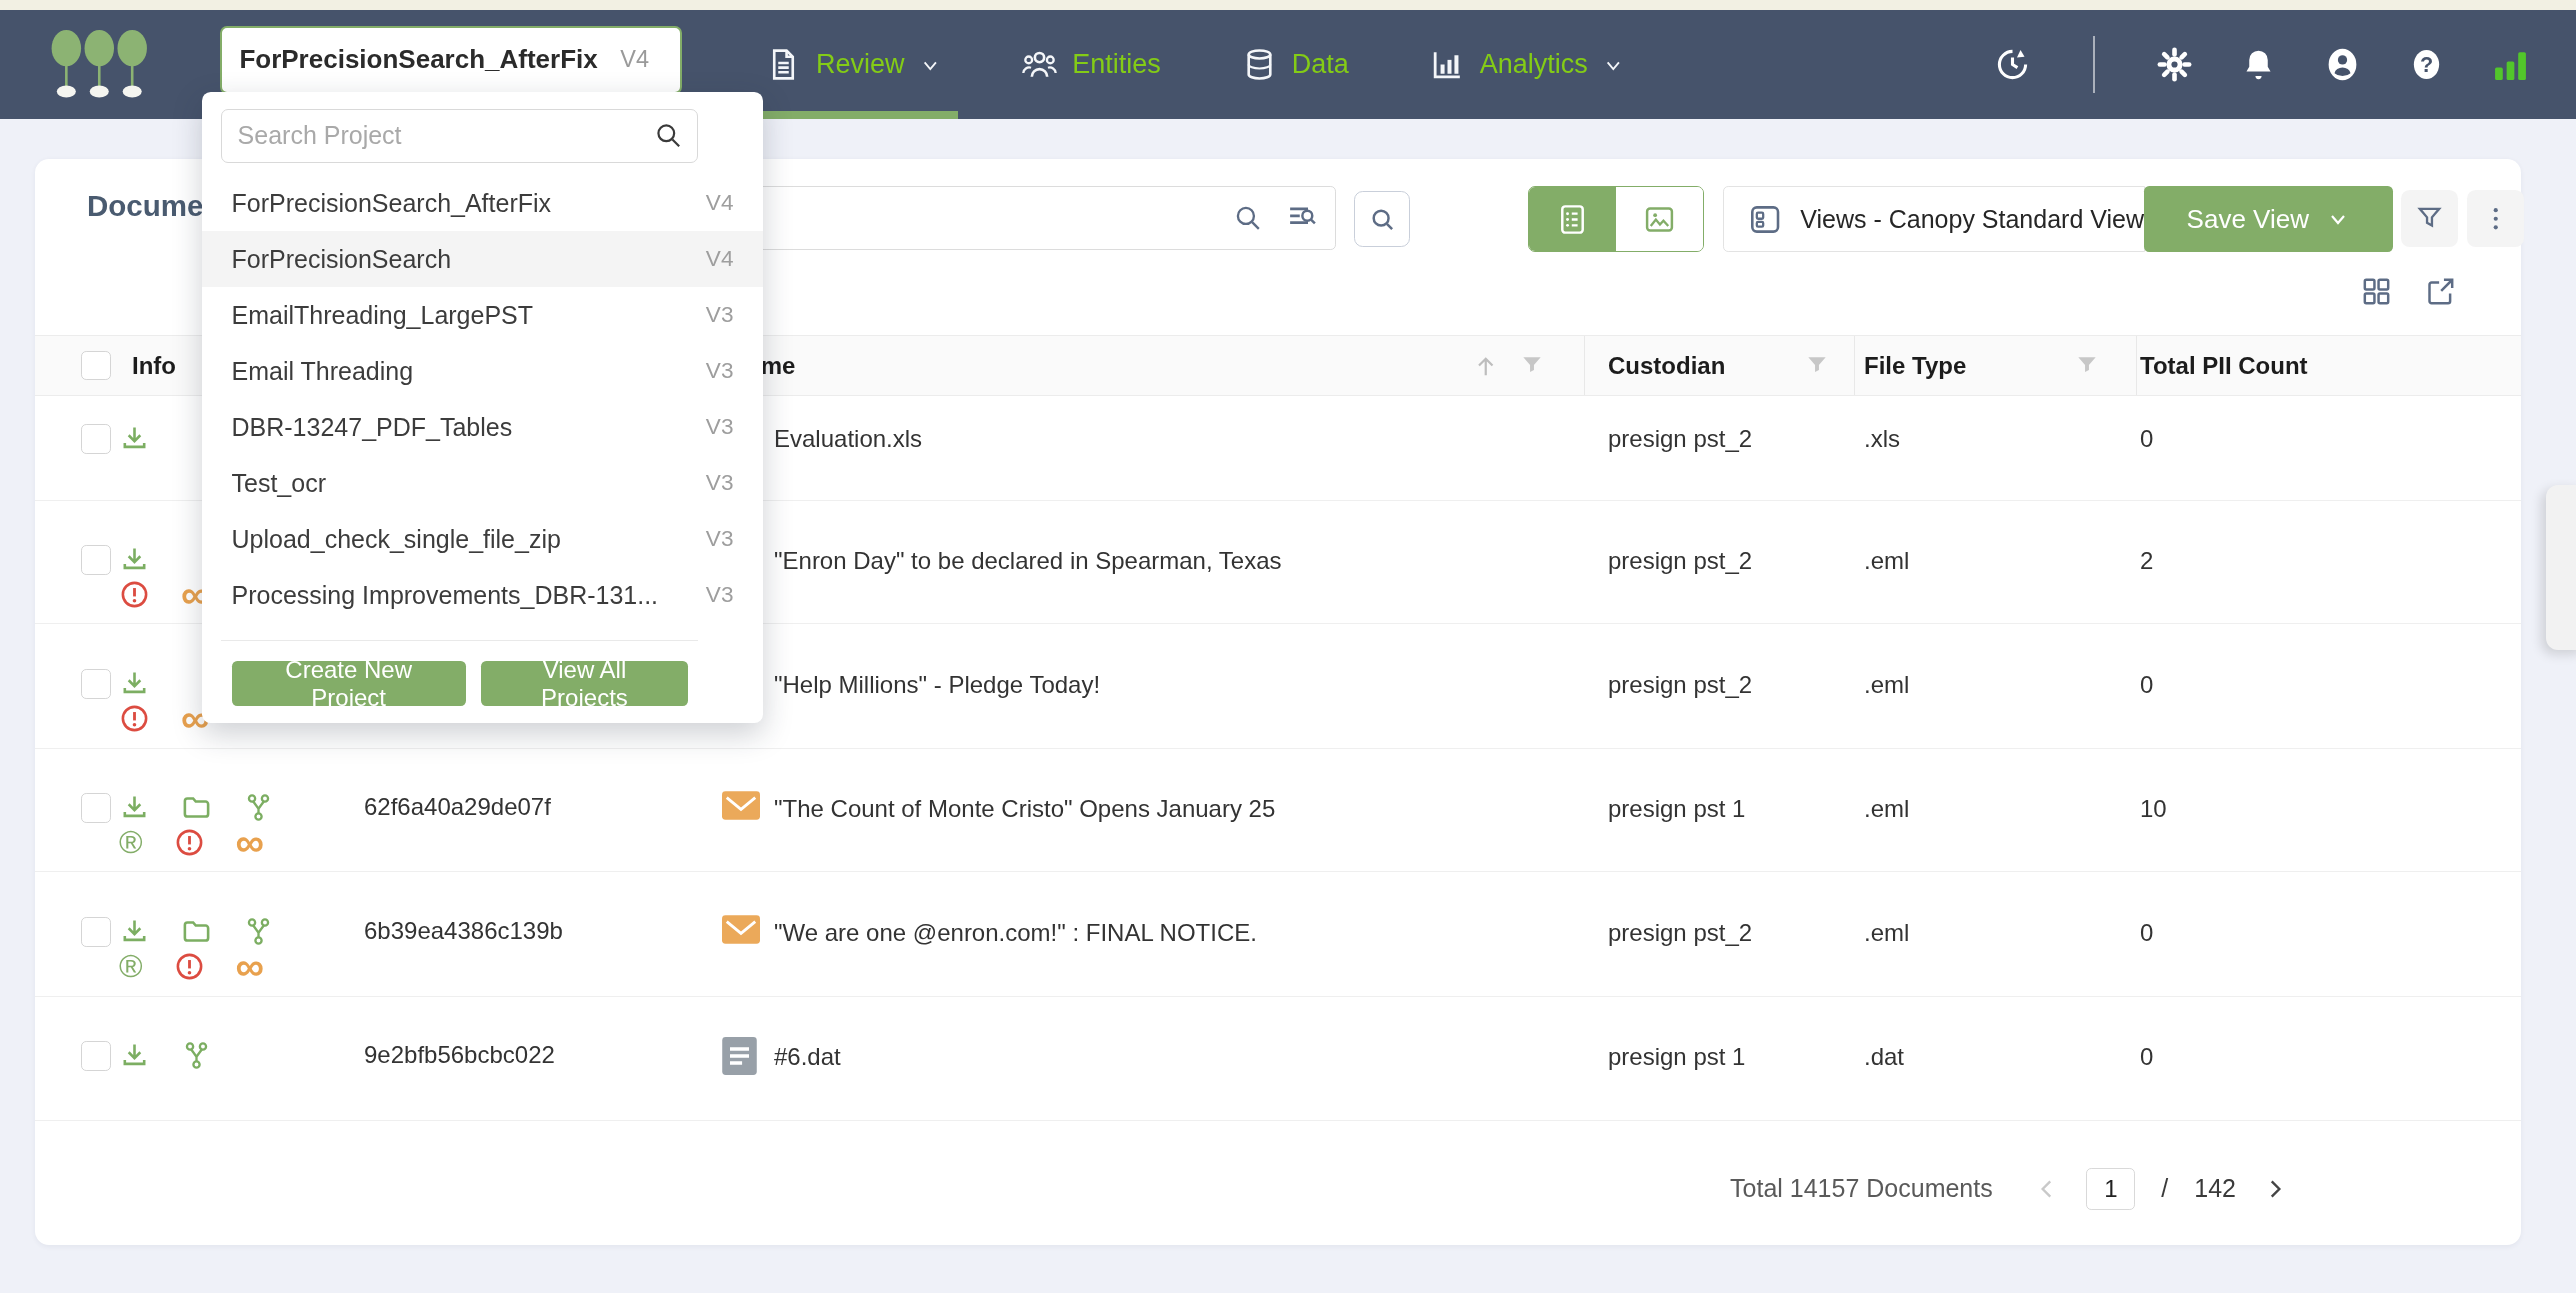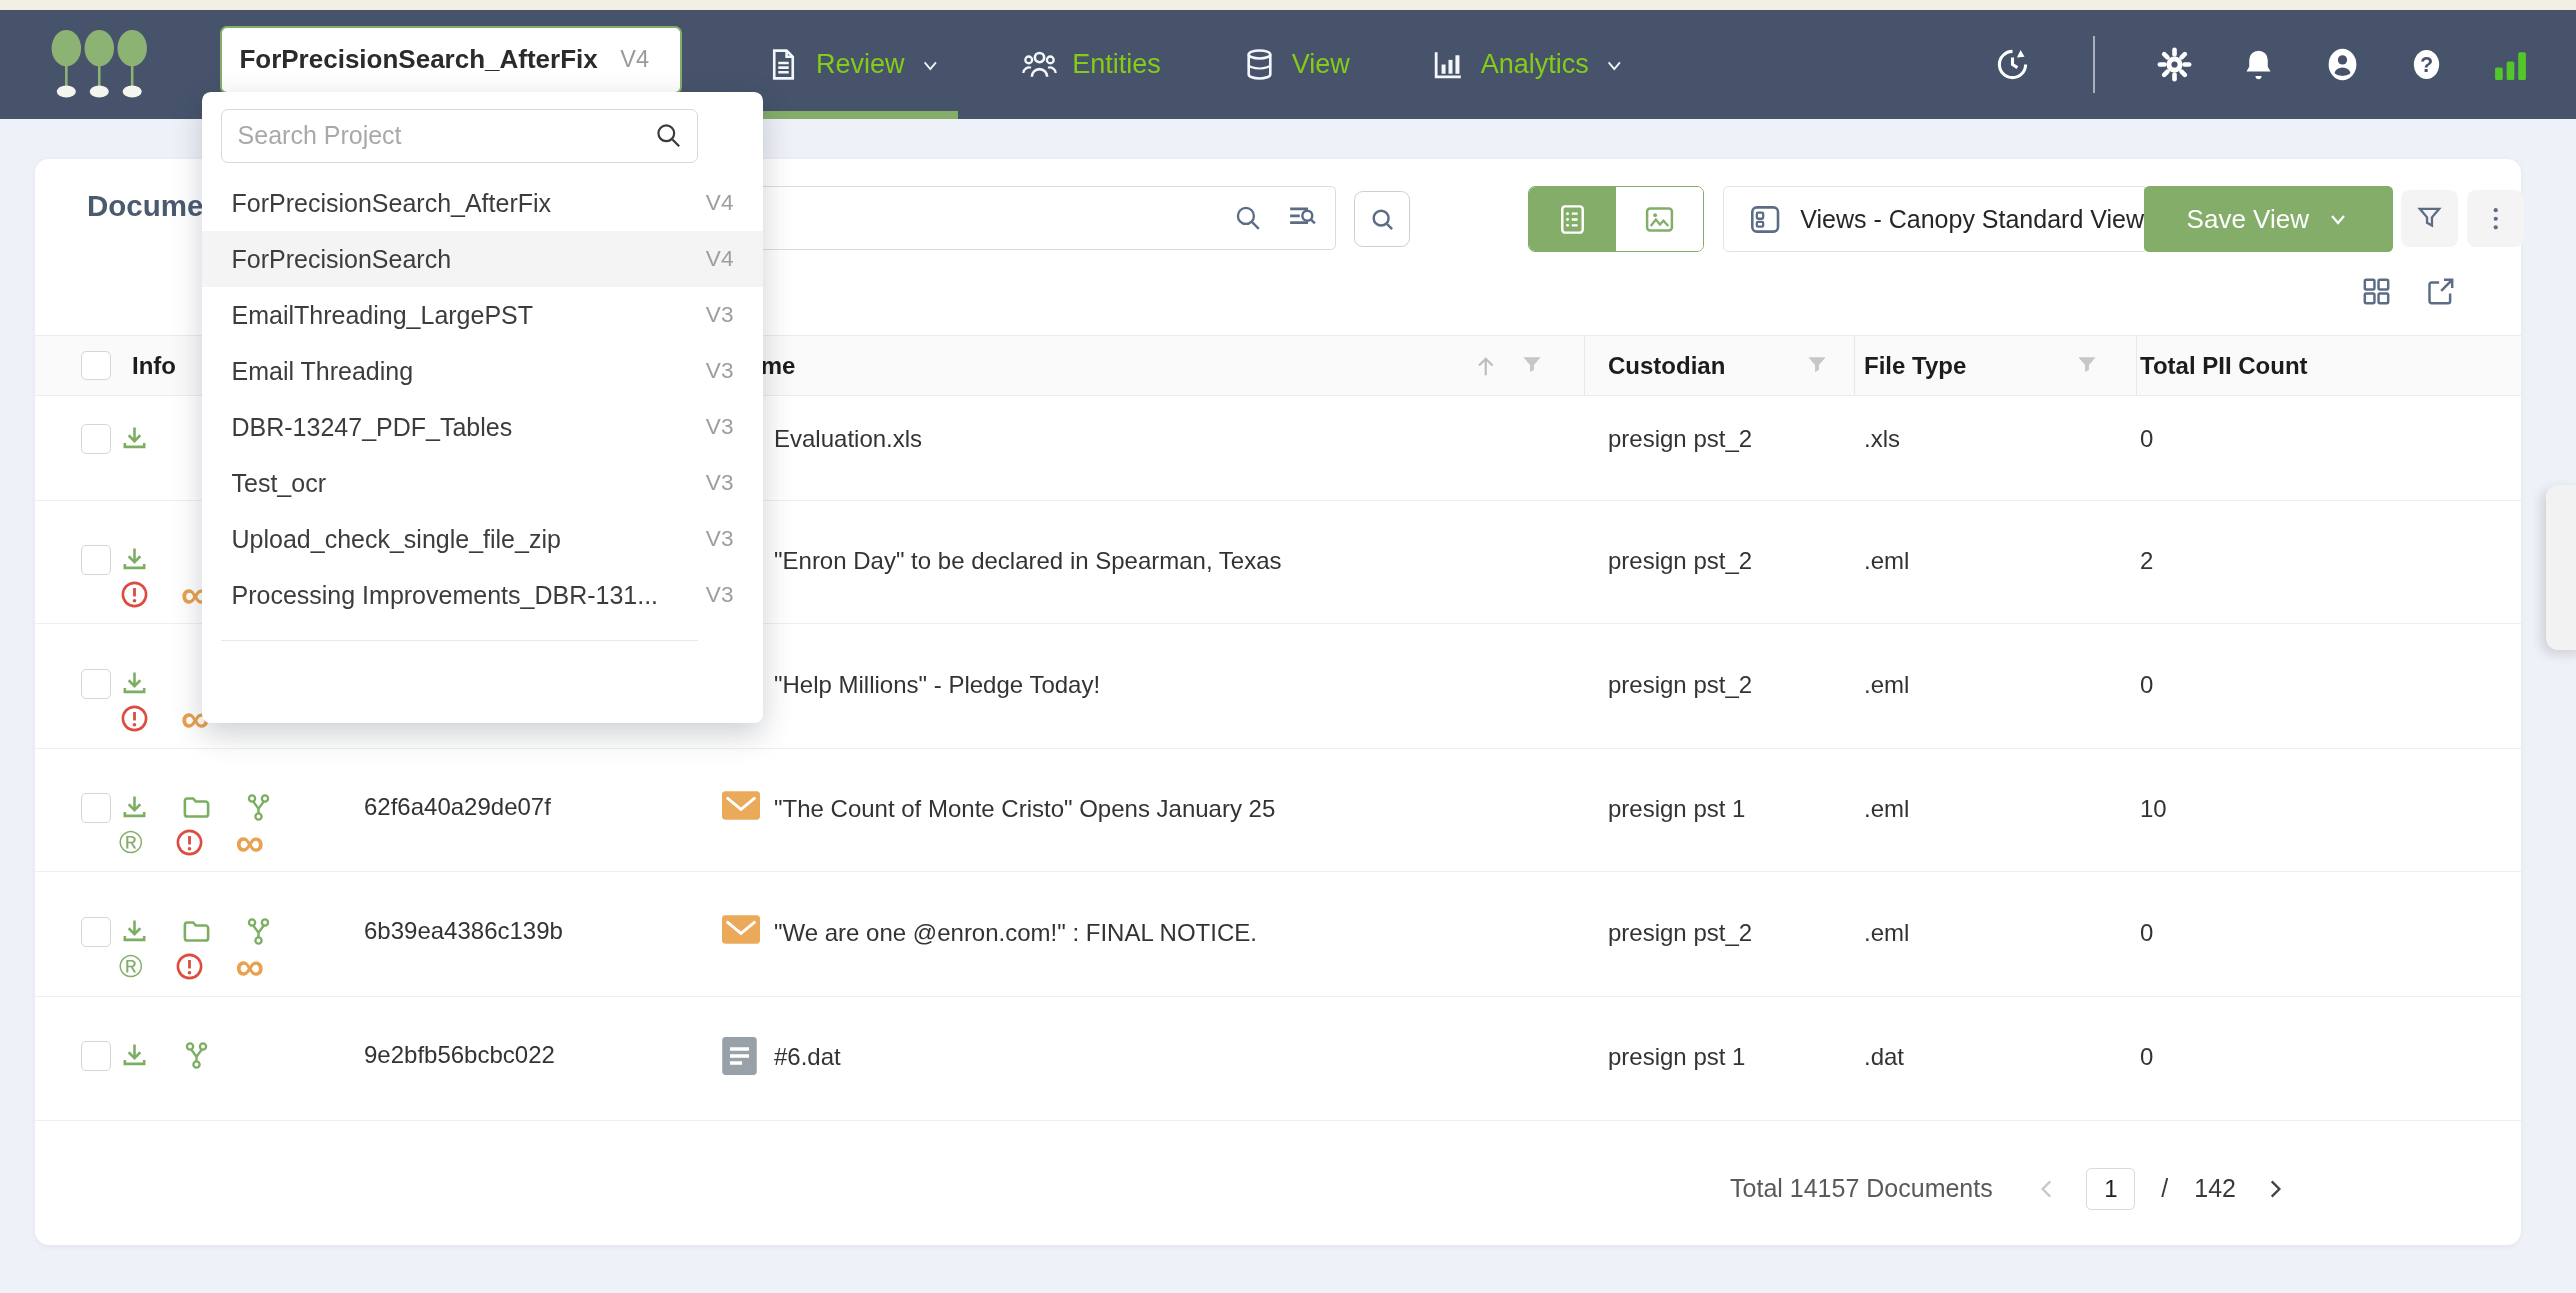--- a/index.html
+++ b/index.html
@@ -144,21 +144,21 @@
         <path d="M1.5 17.5a3.8 3.8 0 0 1 5-3.4M22.5 17.5a3.8 3.8 0 0 0-5-3.4" fill="none" stroke="#F4F6F9" stroke-width="1.5"></path>
       </svg>
       <span>Entities</span>
     </div>
     <div class="nav-item">
       <svg class="nav-ic" style="margin:0" viewBox="0 0 24 24">
         <ellipse cx="12" cy="5.5" rx="7" ry="2.6" fill="none" stroke="#F4F6F9" stroke-width="1.7"></ellipse>
         <path d="M5 5.5v13c0 1.4 3.1 2.6 7 2.6s7-1.2 7-2.6v-13" fill="none" stroke="#F4F6F9" stroke-width="1.7"></path>
         <path d="M5 12c0 1.4 3.1 2.6 7 2.6s7-1.2 7-2.6" fill="none" stroke="#F4F6F9" stroke-width="1.4"></path>
       </svg>
-      <span>View</span>
+      <span>Data</span>
     </div>
     <div class="nav-item">
       <svg class="nav-ic" style="margin:0" viewBox="0 0 24 24">
         <path d="M4 4v16h16" fill="none" stroke="#F4F6F9" stroke-width="1.8"></path>
         <rect x="7.5" y="12" width="2.6" height="6" fill="#F4F6F9"></rect>
         <rect x="12" y="9" width="2.6" height="9" fill="#F4F6F9"></rect>
         <rect x="16.5" y="6" width="2.6" height="12" fill="#F4F6F9"></rect>
       </svg>
       <span>Analytics</span>
       <svg width="22.6" height="22.6" viewBox="0 0 24 24">
@@ -544,16 +544,20 @@
     <div class="dd-item">
       <span class="dd-name">Upload_check_single_file_zip</span>
       <span class="dd-ver">V3</span>
     </div>
     <div class="dd-item">
       <span class="dd-name">Processing Improvements_DBR-131...</span>
       <span class="dd-ver">V3</span>
     </div>
   </div>
   <div class="dd-divider"></div>
+  <div class="dd-actions">
+    <button class="dd-btn">Create New Project</button>
+    <button class="dd-btn">View All Projects</button>
+  </div>
 </div>
 
 <div class="side-handle"></div>
 
 
 </body></html>

